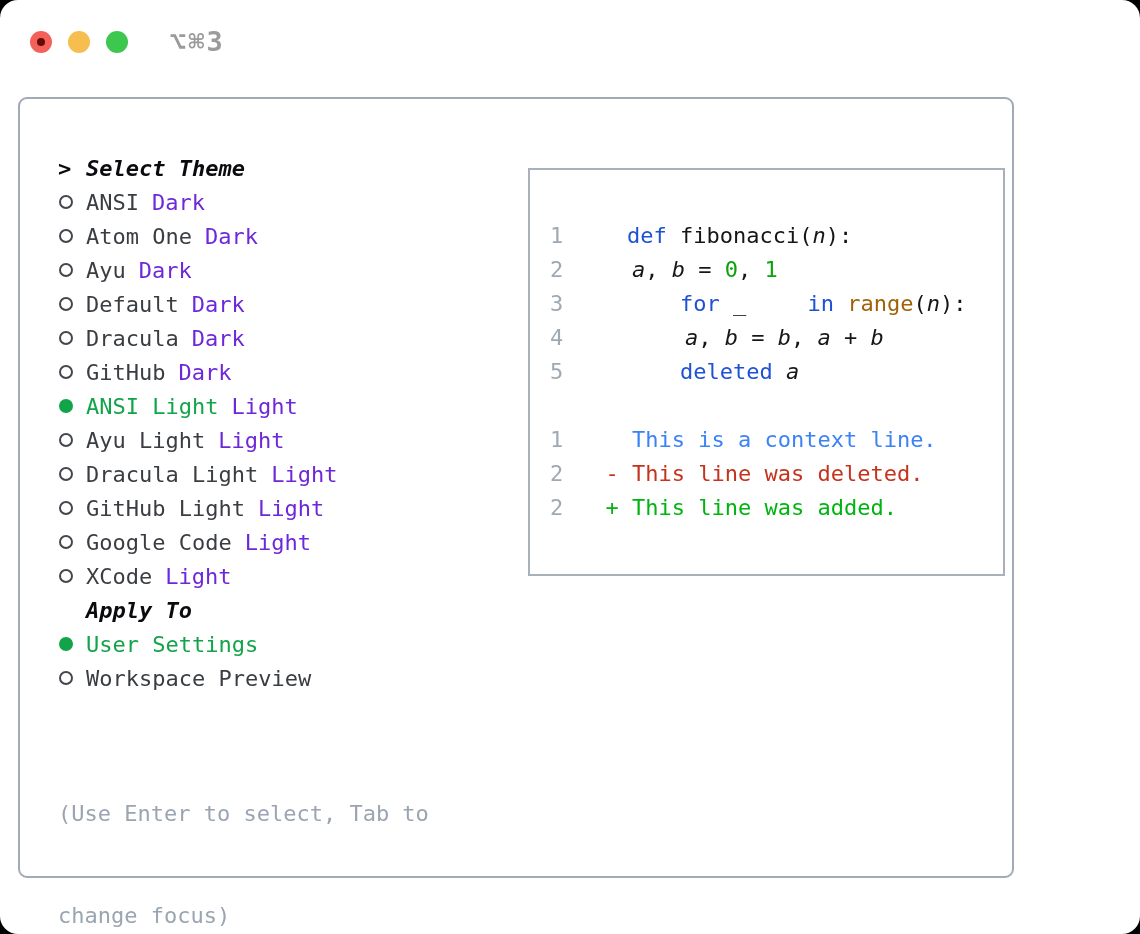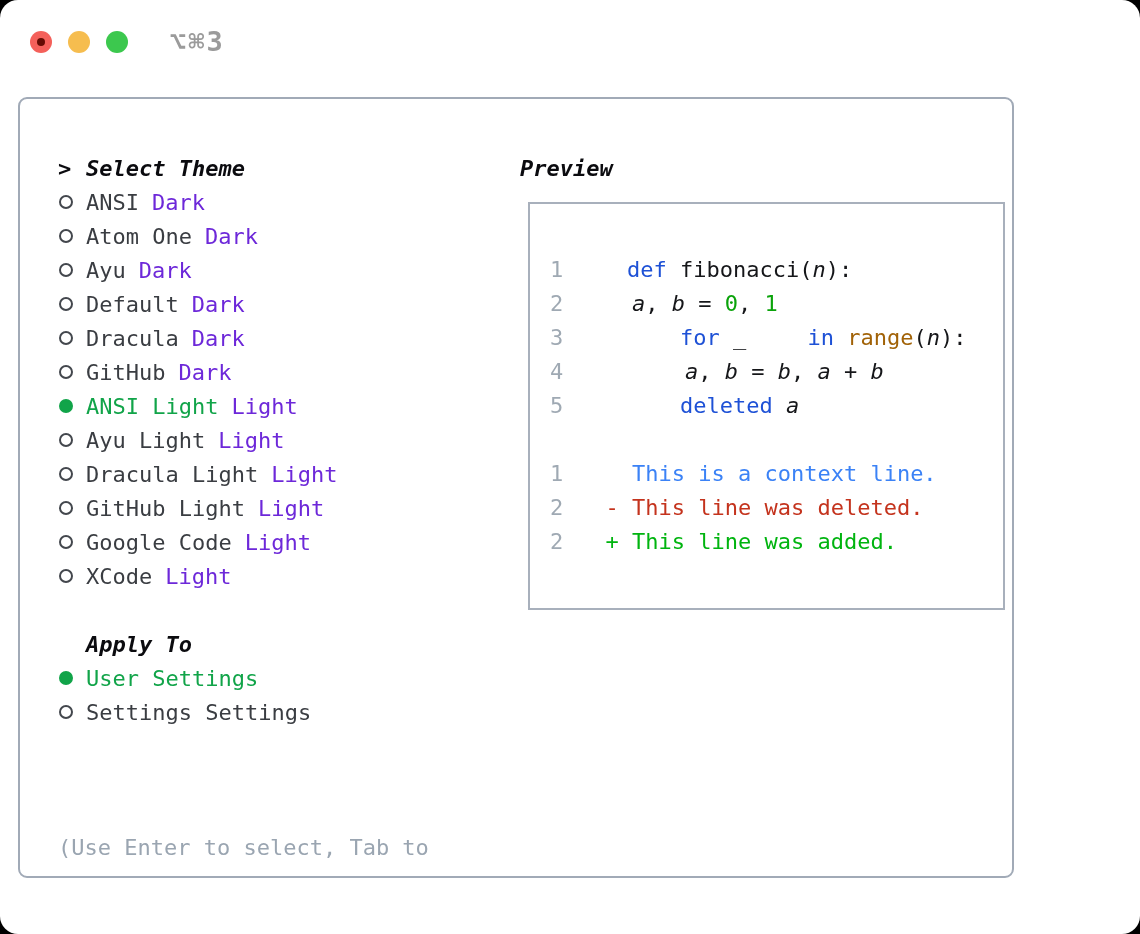--- a/index.html
+++ b/index.html
@@ -28,21 +28,21 @@
   .col-right{position:absolute;left:500px;top:52px;}
   .row{display:flex;align-items:center;height:34px;font-size:22px;color:#3a3d42;white-space:pre;}
   .bullet-box{width:16px;height:34px;display:flex;align-items:center;justify-content:center;margin-right:12px;flex:none;}
   .radio{width:14px;height:14px;border:2.5px solid #43474d;border-radius:50%;box-sizing:border-box;}
   .radio.on{background:#11a449;border-color:#11a449;}
   .prompt{width:16px;margin-right:12px;font-weight:bold;color:#0b0b0f;flex:none;}
   .hdr{font-weight:bold;color:#0b0b0f;font-style:italic;}
   .variant{color:#6d28d9;margin-left:13px;}
   .sel .name{color:#11a449;}
   .spacer28{width:28px;flex:none;}
-  .apply-section{margin-top:34px;}
+  .apply-section{}
   .hint{margin-top:34px;color:#9aa5b1;font-size:22px;line-height:34px;white-space:pre;}
   
   .preview-title{height:34px;display:flex;align-items:center;font-size:22px;}
   .preview-box{
     margin-top:17px;margin-left:8px;width:477px;height:408px;
     border:2px solid #a8b0bc;background:#fff;box-sizing:border-box;
     padding:48px 0 0 20px;overflow:hidden;
   }
   .cline{display:flex;height:34px;align-items:center;font-size:22px;white-space:pre;}
   .ln{width:29px;flex:none;color:#9fa9b3;}
@@ -90,34 +90,31 @@
           <div class="row item"><span class="bullet-box"><span class="radio"></span></span><span class="name">XCode</span><span class="variant">Light</span></div>
         </div>
 
       <div class="apply-section">
         <div class="row">
           <span class="spacer28"></span>
           <span class="hdr">Apply To</span>
         </div>
         <div id="apply-items">
             <div class="row item sel"><span class="bullet-box"><span class="radio on"></span></span><span class="name">User Settings</span></div>
-            <div class="row item"><span class="bullet-box"><span class="radio"></span></span><span class="name">Settings Settings</span></div>
+            <div class="row item"><span class="bullet-box"><span class="radio"></span></span><span class="name">Workspace Preview</span></div>
           </div>
       </div>
 
       <div class="hint">
         <div>(Use Enter to select, Tab to</div>
         <div>change focus)</div>
       </div>
     </div>
 
     <div class="col-right">
-      <div class="preview-title">
-        <span class="hdr">Preview</span>
-      </div>
       <div class="preview-box">
         <div id="code-lines">
             <div class="cline"><span class="ln">1</span><span class="tok-kw">def</span><span class="tok-pl"> fibonacci(</span><span class="tok-var">n</span><span class="tok-pl">):</span></div>
             <div class="cline"><span class="ln">2</span><span class="tok-pl">    </span><span class="tok-var">a</span><span class="tok-pl">, </span><span class="tok-var">b</span><span class="tok-pl"> = </span><span class="tok-num">0</span><span class="tok-pl">, </span><span class="tok-num">1</span></div>
             <div class="cline"><span class="ln">3</span><span class="tok-pl">    </span><span class="tok-kw">for</span><span class="tok-pl"> _ </span><span class="tok-kw">in</span><span class="tok-pl"> </span><span class="tok-fn">range</span><span class="tok-pl">(</span><span class="tok-var">n</span><span class="tok-pl">):</span></div>
             <div class="cline"><span class="ln">4</span><span class="tok-pl">        </span><span class="tok-var">a</span><span class="tok-pl">, </span><span class="tok-var">b</span><span class="tok-pl"> = </span><span class="tok-var">b</span><span class="tok-pl">, </span><span class="tok-var">a</span><span class="tok-pl"> + </span><span class="tok-var">b</span></div>
             <div class="cline"><span class="ln">5</span><span class="tok-pl">    </span><span class="tok-kw">deleted</span><span class="tok-pl"> </span><span class="tok-var">a</span></div>
           </div>
         <div class="cline"></div>
         <div id="diff-lines">

